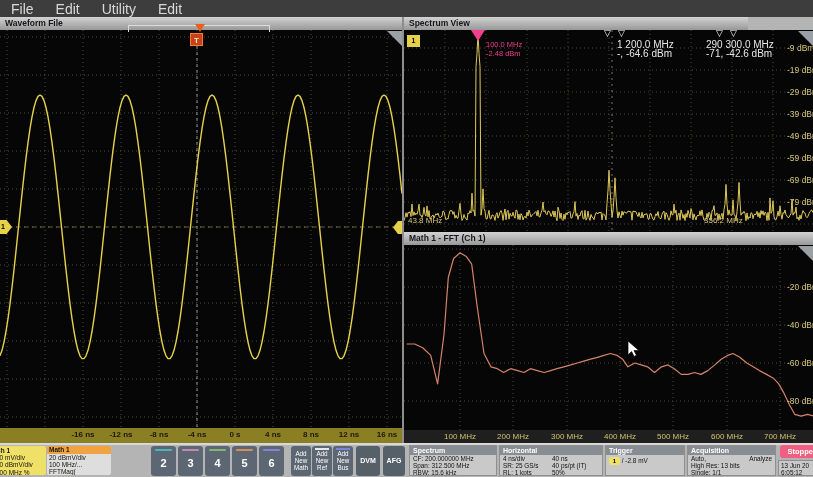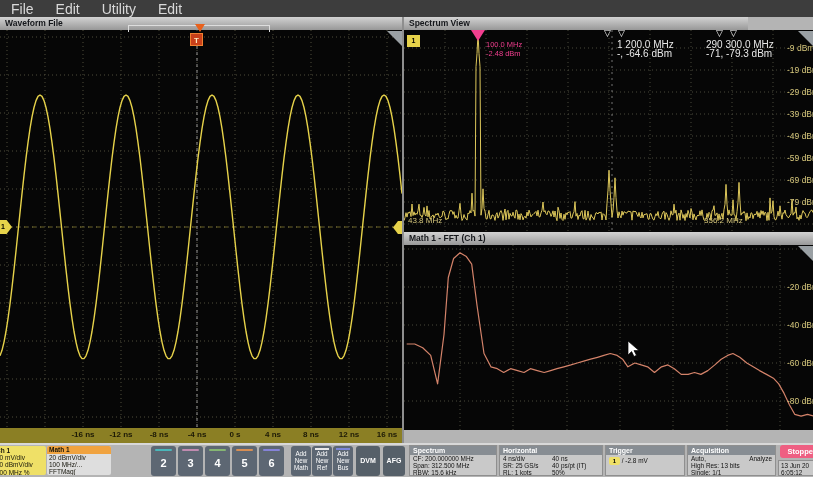--- a/index.html
+++ b/index.html
@@ -187,21 +187,21 @@
   <div id="pk-tri"></div>
   <div class="pk-text" style="top:40px;">100.0 MHz</div>
   <div class="pk-text" style="top:49px;">-2.48 dBm</div>
   <div class="wtri" style="left:604px;">▽</div>
   <div class="wtri" style="left:618px;">▽</div>
   <div class="mk-text" style="left:617px;top:40px;">1 200.0 MHz</div>
   <div class="mk-text" style="left:617px;top:49px;">-, -64.6 dBm</div>
   <div class="wtri" style="left:716px;">▽</div>
   <div class="wtri" style="left:730px;">▽</div>
   <div class="mk-text" style="left:706px;top:40px;">290 300.0 MHz</div>
-  <div class="mk-text" style="left:706px;top:49px;">-71, -79.3 dBm</div>
+  <div class="mk-text" style="left:706px;top:49px;">-71, -42.6 dBm</div>
 
   <div class="panel-title" style="left:404px;top:232px;width:409px;">Math 1 - FFT (Ch 1)</div>
   <div class="black-area" style="left:404px;top:245px;width:409px;height:185px;">
     <svg id="ma-svg" width="409" height="185">
         <line x1="56" y1="0" x2="56" y2="185" stroke="#49483a" stroke-width="1" stroke-dasharray="1 3"></line>
         <line x1="109" y1="0" x2="109" y2="185" stroke="#49483a" stroke-width="1" stroke-dasharray="1 3"></line>
         <line x1="163" y1="0" x2="163" y2="185" stroke="#49483a" stroke-width="1" stroke-dasharray="1 3"></line>
         <line x1="216" y1="0" x2="216" y2="185" stroke="#49483a" stroke-width="1" stroke-dasharray="1 3"></line>
         <line x1="269" y1="0" x2="269" y2="185" stroke="#49483a" stroke-width="1" stroke-dasharray="1 3"></line>
         <line x1="323" y1="0" x2="323" y2="185" stroke="#49483a" stroke-width="1" stroke-dasharray="1 3"></line>
@@ -213,20 +213,29 @@
         <line x1="0" y1="156" x2="409" y2="156" stroke="#49483a" stroke-width="1" stroke-dasharray="1 3"></line>
         <polyline points="2.7,99.0 10.7,99.0 18.7,102.8 26.7,110.4 33.6,138.9 40.0,89.5 44.3,32.5 49.6,13.5 56.0,7.8 62.4,11.6 67.7,19.2 73.1,61.0 80.0,108.5 86.9,121.8 93.3,123.7 99.7,127.5 106.6,123.7 113.6,125.6 120.0,127.5 126.4,123.7 133.3,125.6 140.2,127.5 146.6,125.6 153.0,123.7 159.9,121.8 166.9,119.9 173.3,118.0 179.7,116.1 186.6,114.2 193.5,112.3 199.9,110.4 206.3,108.5 213.2,110.4 218.6,114.2 223.9,121.8 230.8,118.0 237.2,119.9 243.6,121.8 250.5,127.5 257.5,121.8 263.9,119.9 270.3,123.7 277.2,129.4 284.1,129.4 290.5,127.5 296.9,129.4 303.8,125.6 310.8,119.9 317.2,114.2 323.6,110.4 328.9,108.5 335.8,112.3 342.8,118.0 349.2,121.8 355.5,125.6 362.5,129.4 369.4,133.2 374.7,138.9 380.1,148.4 385.4,159.8 390.7,169.3 397.1,171.2 403.5,169.3 410.4,171.2 415.8,171.2" fill="none" stroke="#d4836a" stroke-width="1.2" stroke-linejoin="round"></polyline>
       </svg>
     <div class="db-label" style="top:37px;">-20 dBm</div>
     <div class="db-label" style="top:75px;">-40 dBm</div>
     <div class="db-label" style="top:113px;">-60 dBm</div>
     <div class="db-label" style="top:151px;">-80 dBm</div>
   </div>
   <div class="grip" style="left:798px;top:246px;"></div>
 
+  <div id="freq-strip">
+    <div class="f-label" style="left:34px;">100 MHz</div>
+    <div class="f-label" style="left:87px;">200 MHz</div>
+    <div class="f-label" style="left:141px;">300 MHz</div>
+    <div class="f-label" style="left:194px;">400 MHz</div>
+    <div class="f-label" style="left:247px;">500 MHz</div>
+    <div class="f-label" style="left:301px;">600 MHz</div>
+    <div class="f-label" style="left:354px;">700 MHz</div>
+  </div>
 
   <svg id="cursor" width="14" height="18">
     <path d="M1,1 L1,15 L4.6,11.6 L7,16.5 L9.5,15.3 L7,10.6 L12,10.6 Z" fill="#fff" stroke="#000" stroke-width="0.7"></path>
   </svg>
 
   <div id="bottombar"></div>
 
   <div id="ch1-badge">
     <div style="font-weight:bold;">Ch 1</div>
     <div>70 mV/div</div>

